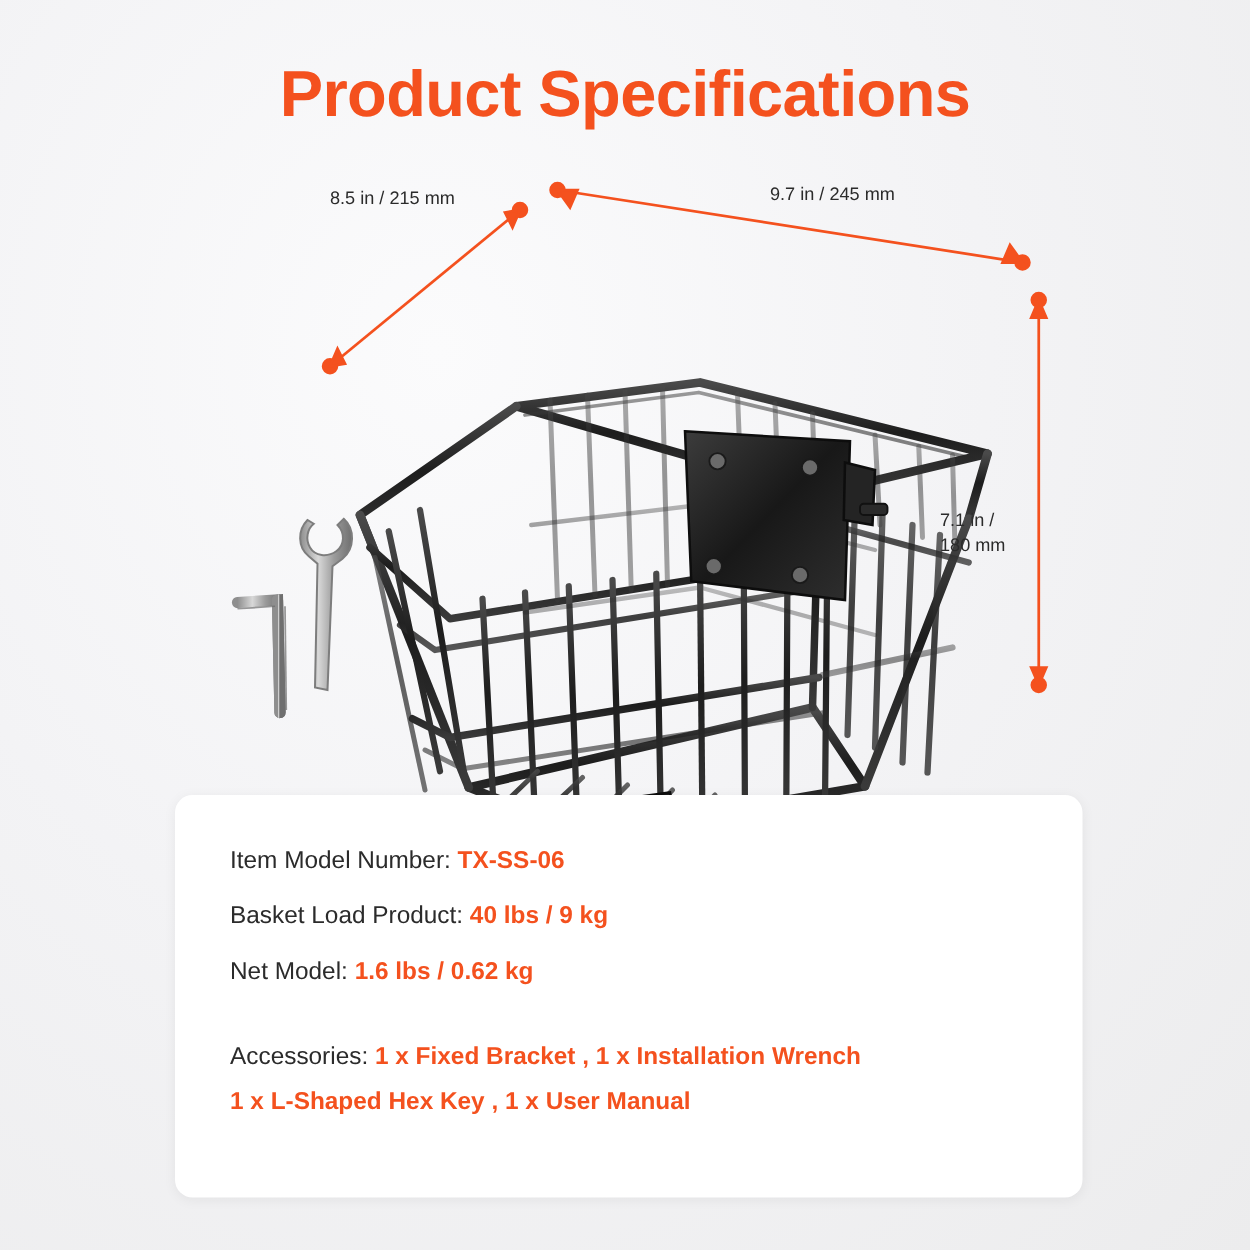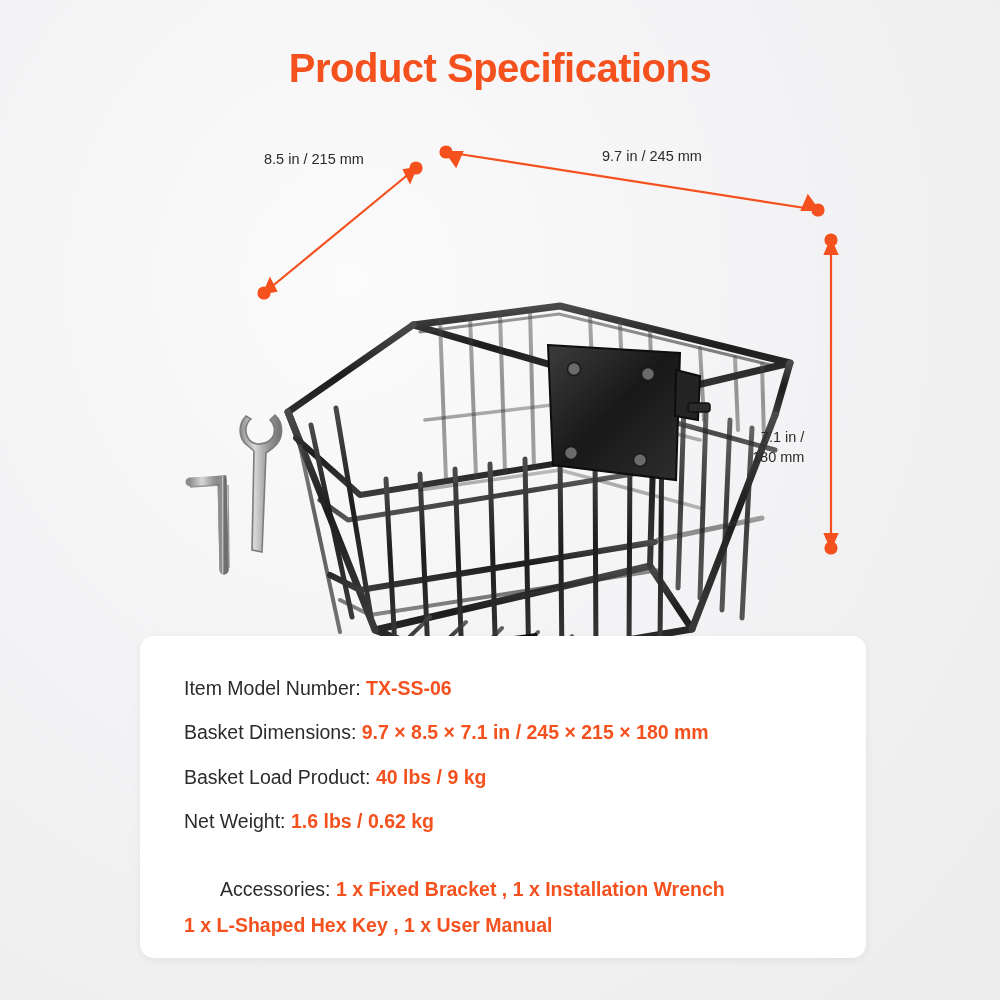--- a/index.html
+++ b/index.html
@@ -16,38 +16,38 @@
   
   .bg-gradient {
     position: absolute; inset: 0;
     background:
       radial-gradient(ellipse at 35% 28%, #fbfbfc 0%, #f3f3f5 48%, #ececed 100%);
   }
   .title {
     position: absolute;
     top: 46px; left: 0; width: 1000px;
     text-align: center;
-    font-size: 40px;
+    font-size: 52px;
     font-weight: bold;
     color: #f4511e;
     letter-spacing: -0.5px;
   }
 
   
   .dims { position: absolute; inset: 0; }
   .dim-label {
     position: absolute;
     font-size: 14.5px;
     color: #2b2b2b;
     white-space: pre-line;
     line-height: 1.35;
   }
   #dim-depth-label { left: 264px; top: 150px; }
-  #dim-width-label { left: 602px; top: 147px; text-align: center; }
-  #dim-height-label { left: 752px; top: 428px; text-align: right; }
+  #dim-width-label { left: 616px; top: 147px; text-align: center; }
+  #dim-height-label { left: 752px; top: 408px; text-align: left; }
 
   
   .product-area {
     position: absolute;
     left: 0; top: 120px;
     width: 1000px; height: 520px;
   }
 
   
   .spec-card {
@@ -64,21 +64,21 @@
     color: #2b2b2b;
     margin-bottom: 16px;
     line-height: 1.45;
     white-space: nowrap;
   }
   .spec-row .val {
     color: #f4511e;
     font-weight: bold;
   }
   .acc-block { margin-top: 40px; }
-  .acc-block .spec-row { margin-bottom: 8px; margin-left: 36px; }
+  .acc-block .spec-row { margin-bottom: 8px; }
   .acc-line2 {
     font-size: 19.5px;
     color: #f4511e;
     font-weight: bold;
     line-height: 1.45;
   }
 </style>
 </head>
 <body>
 
@@ -235,29 +235,25 @@
   <div class="dim-label" id="dim-height-label">7.1 in /
 180 mm</div>
 </div>
 
 <div class="spec-card">
   <div class="spec-row">
     <span>Item Model Number:</span>
     <span class="val">TX-SS-06</span>
   </div>
   <div class="spec-row">
-    <span>Basket Dimensions:</span>
-    <span class="val">9.7 × 8.5 × 7.1 in / 245 × 215 × 180 mm</span>
-  </div>
-  <div class="spec-row">
     <span>Basket Load Product:</span>
     <span class="val">40 lbs / 9 kg</span>
   </div>
   <div class="spec-row">
-    <span>Net Weight:</span>
+    <span>Net Model:</span>
     <span class="val">1.6 lbs / 0.62 kg</span>
   </div>
 
   <div class="acc-block">
     <div class="spec-row">
       <span>Accessories:</span>
       <span class="val">1 x Fixed Bracket , 1 x Installation Wrench</span>
     </div>
     <div class="acc-line2">1 x L-Shaped Hex Key ,  1 x User Manual</div>
   </div>

